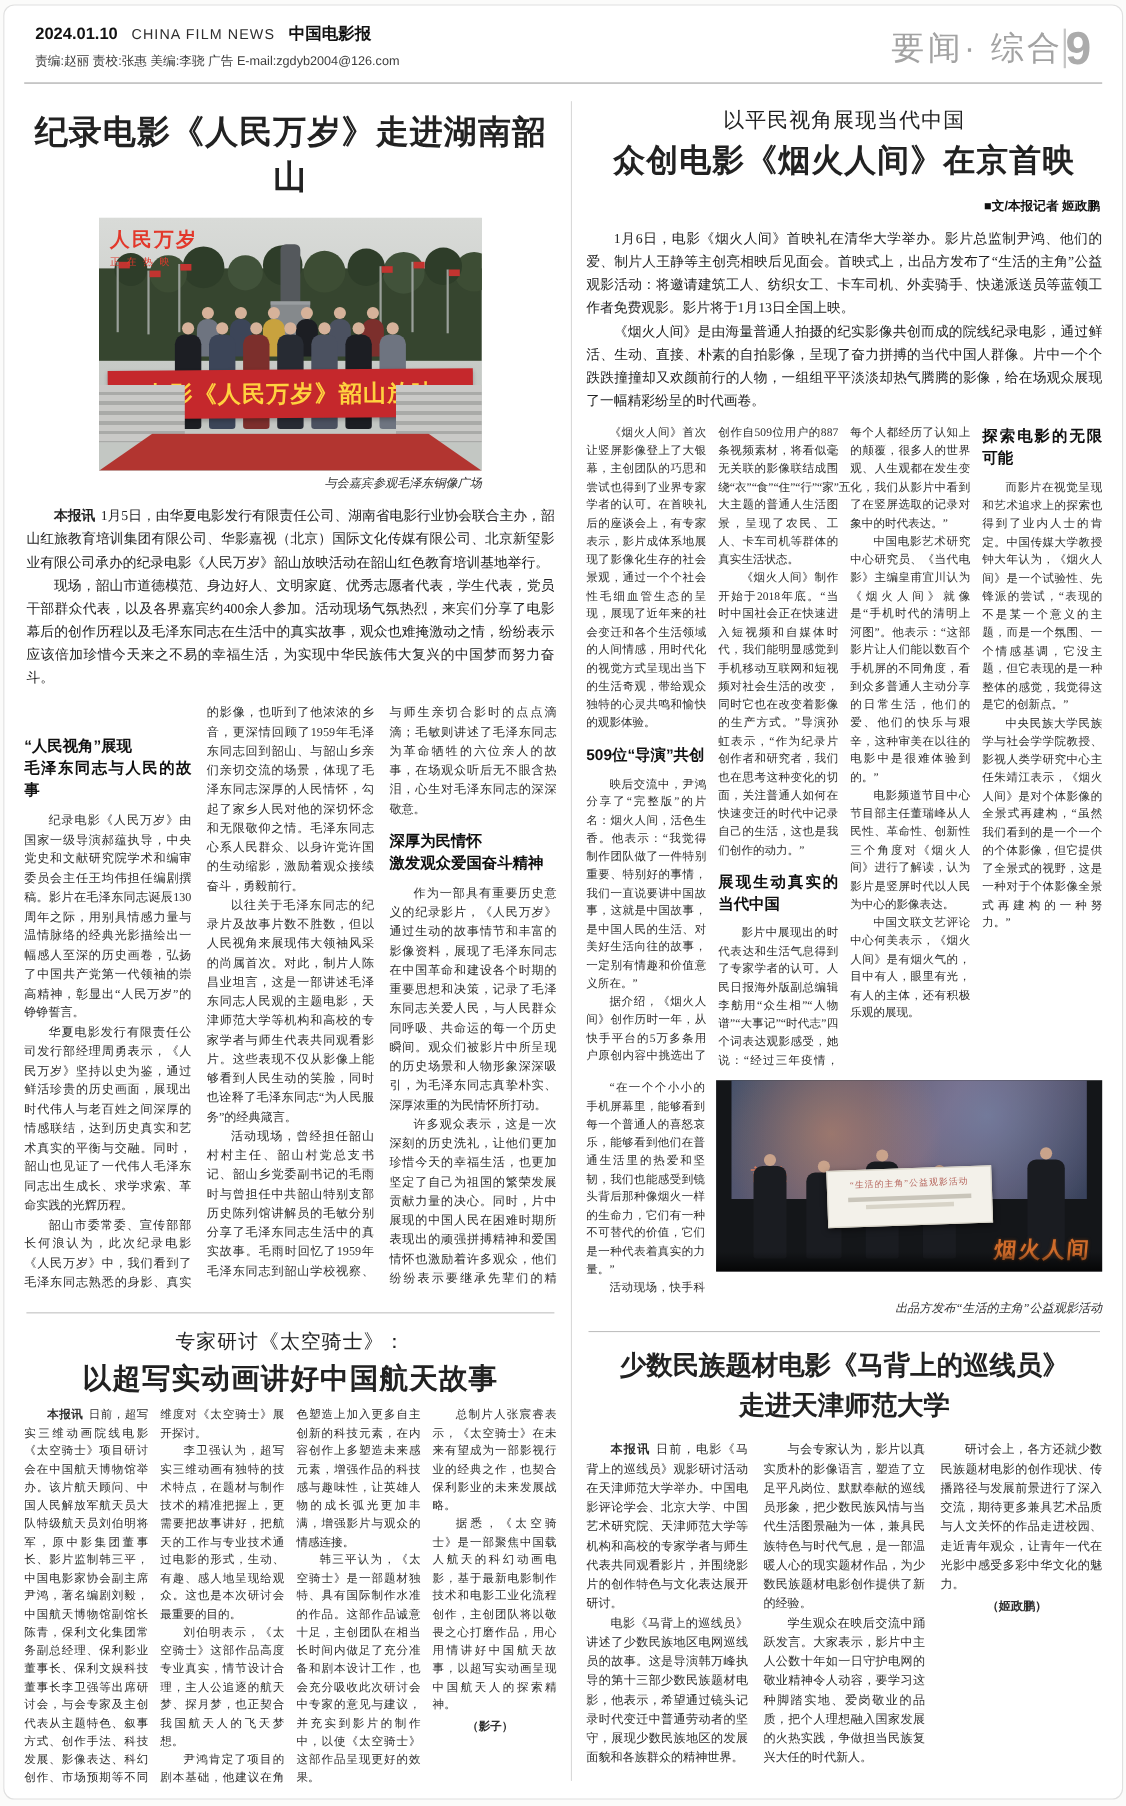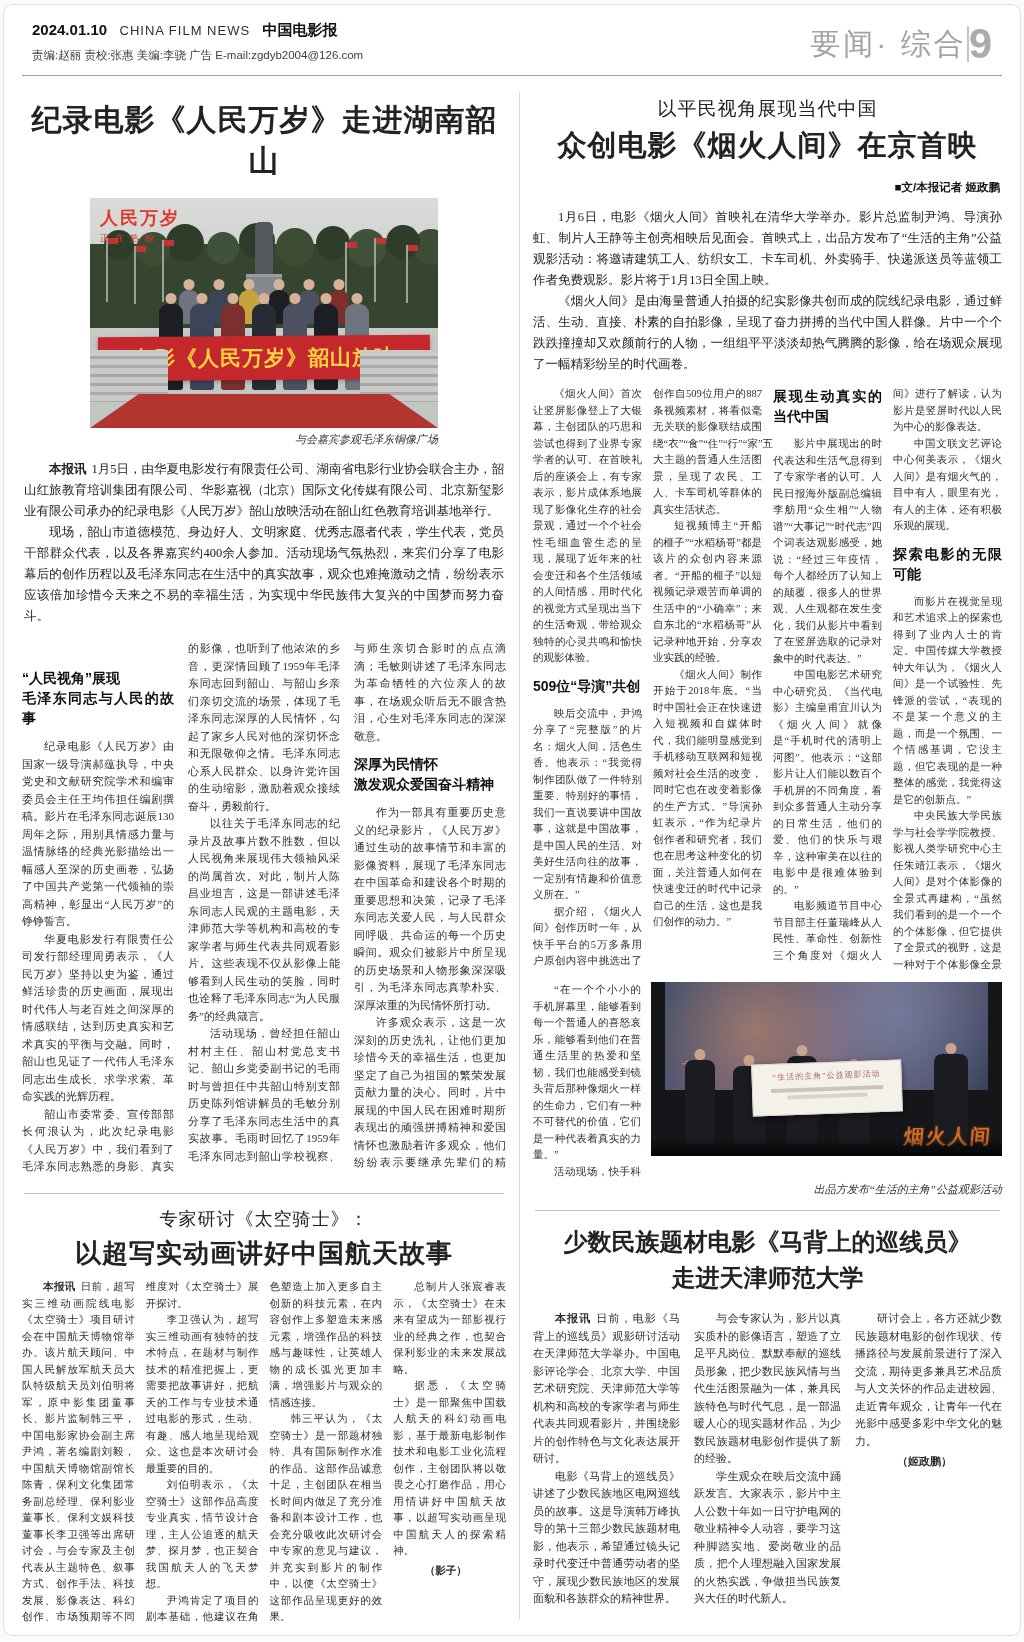--- a/index.html
+++ b/index.html
@@ -242,30 +242,29 @@
 
     <div class="vdiv"></div>
 
     <div class="col-r">
       <article>
         <div class="a2-kicker">以平民视角展现当代中国</div>
         <h1 class="a2-hl">众创电影《烟火人间》在京首映</h1>
         <div class="byline">■文/本报记者 姬政鹏</div>
 
         <div class="a2-lead cols">
-          <p>1月6日，电影《烟火人间》首映礼在清华大学举办。影片总监制尹鸿、导演孙虹、制片人王静等主创亮相映后见面会。首映式上，出品方发布了“生活的主角”公益观影活动：将邀请建筑工人、纺织女工、卡车司机、外卖骑手、快递派送员等蓝领工作者免费观影。影片将于1月13日全国上映。</p>
+          <p>1月6日，电影《烟火人间》首映礼在清华大学举办。影片总监制尹鸿、他们的爱、制片人王静等主创亮相映后见面会。首映式上，出品方发布了“生活的主角”公益观影活动：将邀请建筑工人、纺织女工、卡车司机、外卖骑手、快递派送员等蓝领工作者免费观影。影片将于1月13日全国上映。</p>
           <p>《烟火人间》是由海量普通人拍摄的纪实影像共创而成的院线纪录电影，通过鲜活、生动、直接、朴素的自拍影像，呈现了奋力拼搏的当代中国人群像。片中一个个跌跌撞撞却又欢颜前行的人物，一组组平平淡淡却热气腾腾的影像，给在场观众展现了一幅精彩纷呈的时代画卷。</p>
         </div>
 
         <div class="a2-cols cols">
           <p>《烟火人间》首次让竖屏影像登上了大银幕，主创团队的巧思和尝试也得到了业界专家学者的认可。在首映礼后的座谈会上，有专家表示，影片成体系地展现了影像化生存的社会景观，通过一个个社会性毛细血管生态的呈现，展现了近年来的社会变迁和各个生活领域的人间情感，用时代化的视觉方式呈现出当下的生活奇观，带给观众独特的心灵共鸣和愉快的观影体验。</p>
           <h3 class="colhead">509位“导演”共创</h3>
           <p>映后交流中，尹鸿分享了“完整版”的片名：烟火人间，活色生香。他表示：“我觉得制作团队做了一件特别重要、特别好的事情，我们一直说要讲中国故事，这就是中国故事，是中国人民的生活、对美好生活向往的故事，一定别有情趣和价值意义所在。”</p>
           <p>据介绍，《烟火人间》创作历时一年，从快手平台的5万多条用户原创内容中挑选出了创作自509位用户的887条视频素材，将看似毫无关联的影像联结成围绕“衣”“食”“住”“行”“家”五大主题的普通人生活图景，呈现了农民、工人、卡车司机等群体的真实生活状态。</p>
-          <p>短视频博主“开船的榧子”“水稻杨哥”都是该片的众创内容来源者。“开船的榧子”以短视频记录艰苦而单调的生活中的“小确幸”；来自东北的“水稻杨哥”从记录种地开始，分享农业实践的经验。</p>
           <p>《烟火人间》制作开始于2018年底。“当时中国社会正在快速进入短视频和自媒体时代，我们能明显感觉到手机移动互联网和短视频对社会生活的改变，同时它也在改变着影像的生产方式。”导演孙虹表示，“作为纪录片创作者和研究者，我们也在思考这种变化的切面，关注普通人如何在快速变迁的时代中记录自己的生活，这也是我们创作的动力。”</p>
           <h3 class="colhead">展现生动真实的当代中国</h3>
           <p>影片中展现出的时代表达和生活气息得到了专家学者的认可。人民日报海外版副总编辑李舫用“众生相”“人物谱”“大事记”“时代志”四个词表达观影感受，她说：“经过三年疫情，每个人都经历了认知上的颠覆，很多人的世界观、人生观都在发生变化，我们从影片中看到了在竖屏选取的记录对象中的时代表达。”</p>
           <p>中国电影艺术研究中心研究员、《当代电影》主编皇甫宜川认为《烟火人间》就像是“手机时代的清明上河图”。他表示：“这部影片让人们能以数百个手机屏的不同角度，看到众多普通人主动分享的日常生活，他们的爱、他们的快乐与艰辛，这种审美在以往的电影中是很难体验到的。”</p>
           <p>电影频道节目中心节目部主任董瑞峰从人民性、革命性、创新性三个角度对《烟火人间》进行了解读，认为影片是竖屏时代以人民为中心的影像表达。</p>
           <p>中国文联文艺评论中心何美表示，《烟火人间》是有烟火气的，目中有人，眼里有光，有人的主体，还有积极乐观的展现。</p>
           <h3 class="colhead">探索电影的无限可能</h3>
           <p>而影片在视觉呈现和艺术追求上的探索也得到了业内人士的肯定。中国传媒大学教授钟大年认为，《烟火人间》是一个试验性、先锋派的尝试，“表现的不是某一个意义的主题，而是一个氛围、一个情感基调，它没主题，但它表现的是一种整体的感觉，我觉得这是它的创新点。”</p>
           <p>中央民族大学民族学与社会学学院教授、影视人类学研究中心主任朱靖江表示，《烟火人间》是对个体影像的全景式再建构，“虽然我们看到的是一个一个的个体影像，但它提供了全景式的视野，这是一种对于个体影像全景式再建构的一种努力。”</p>
 

